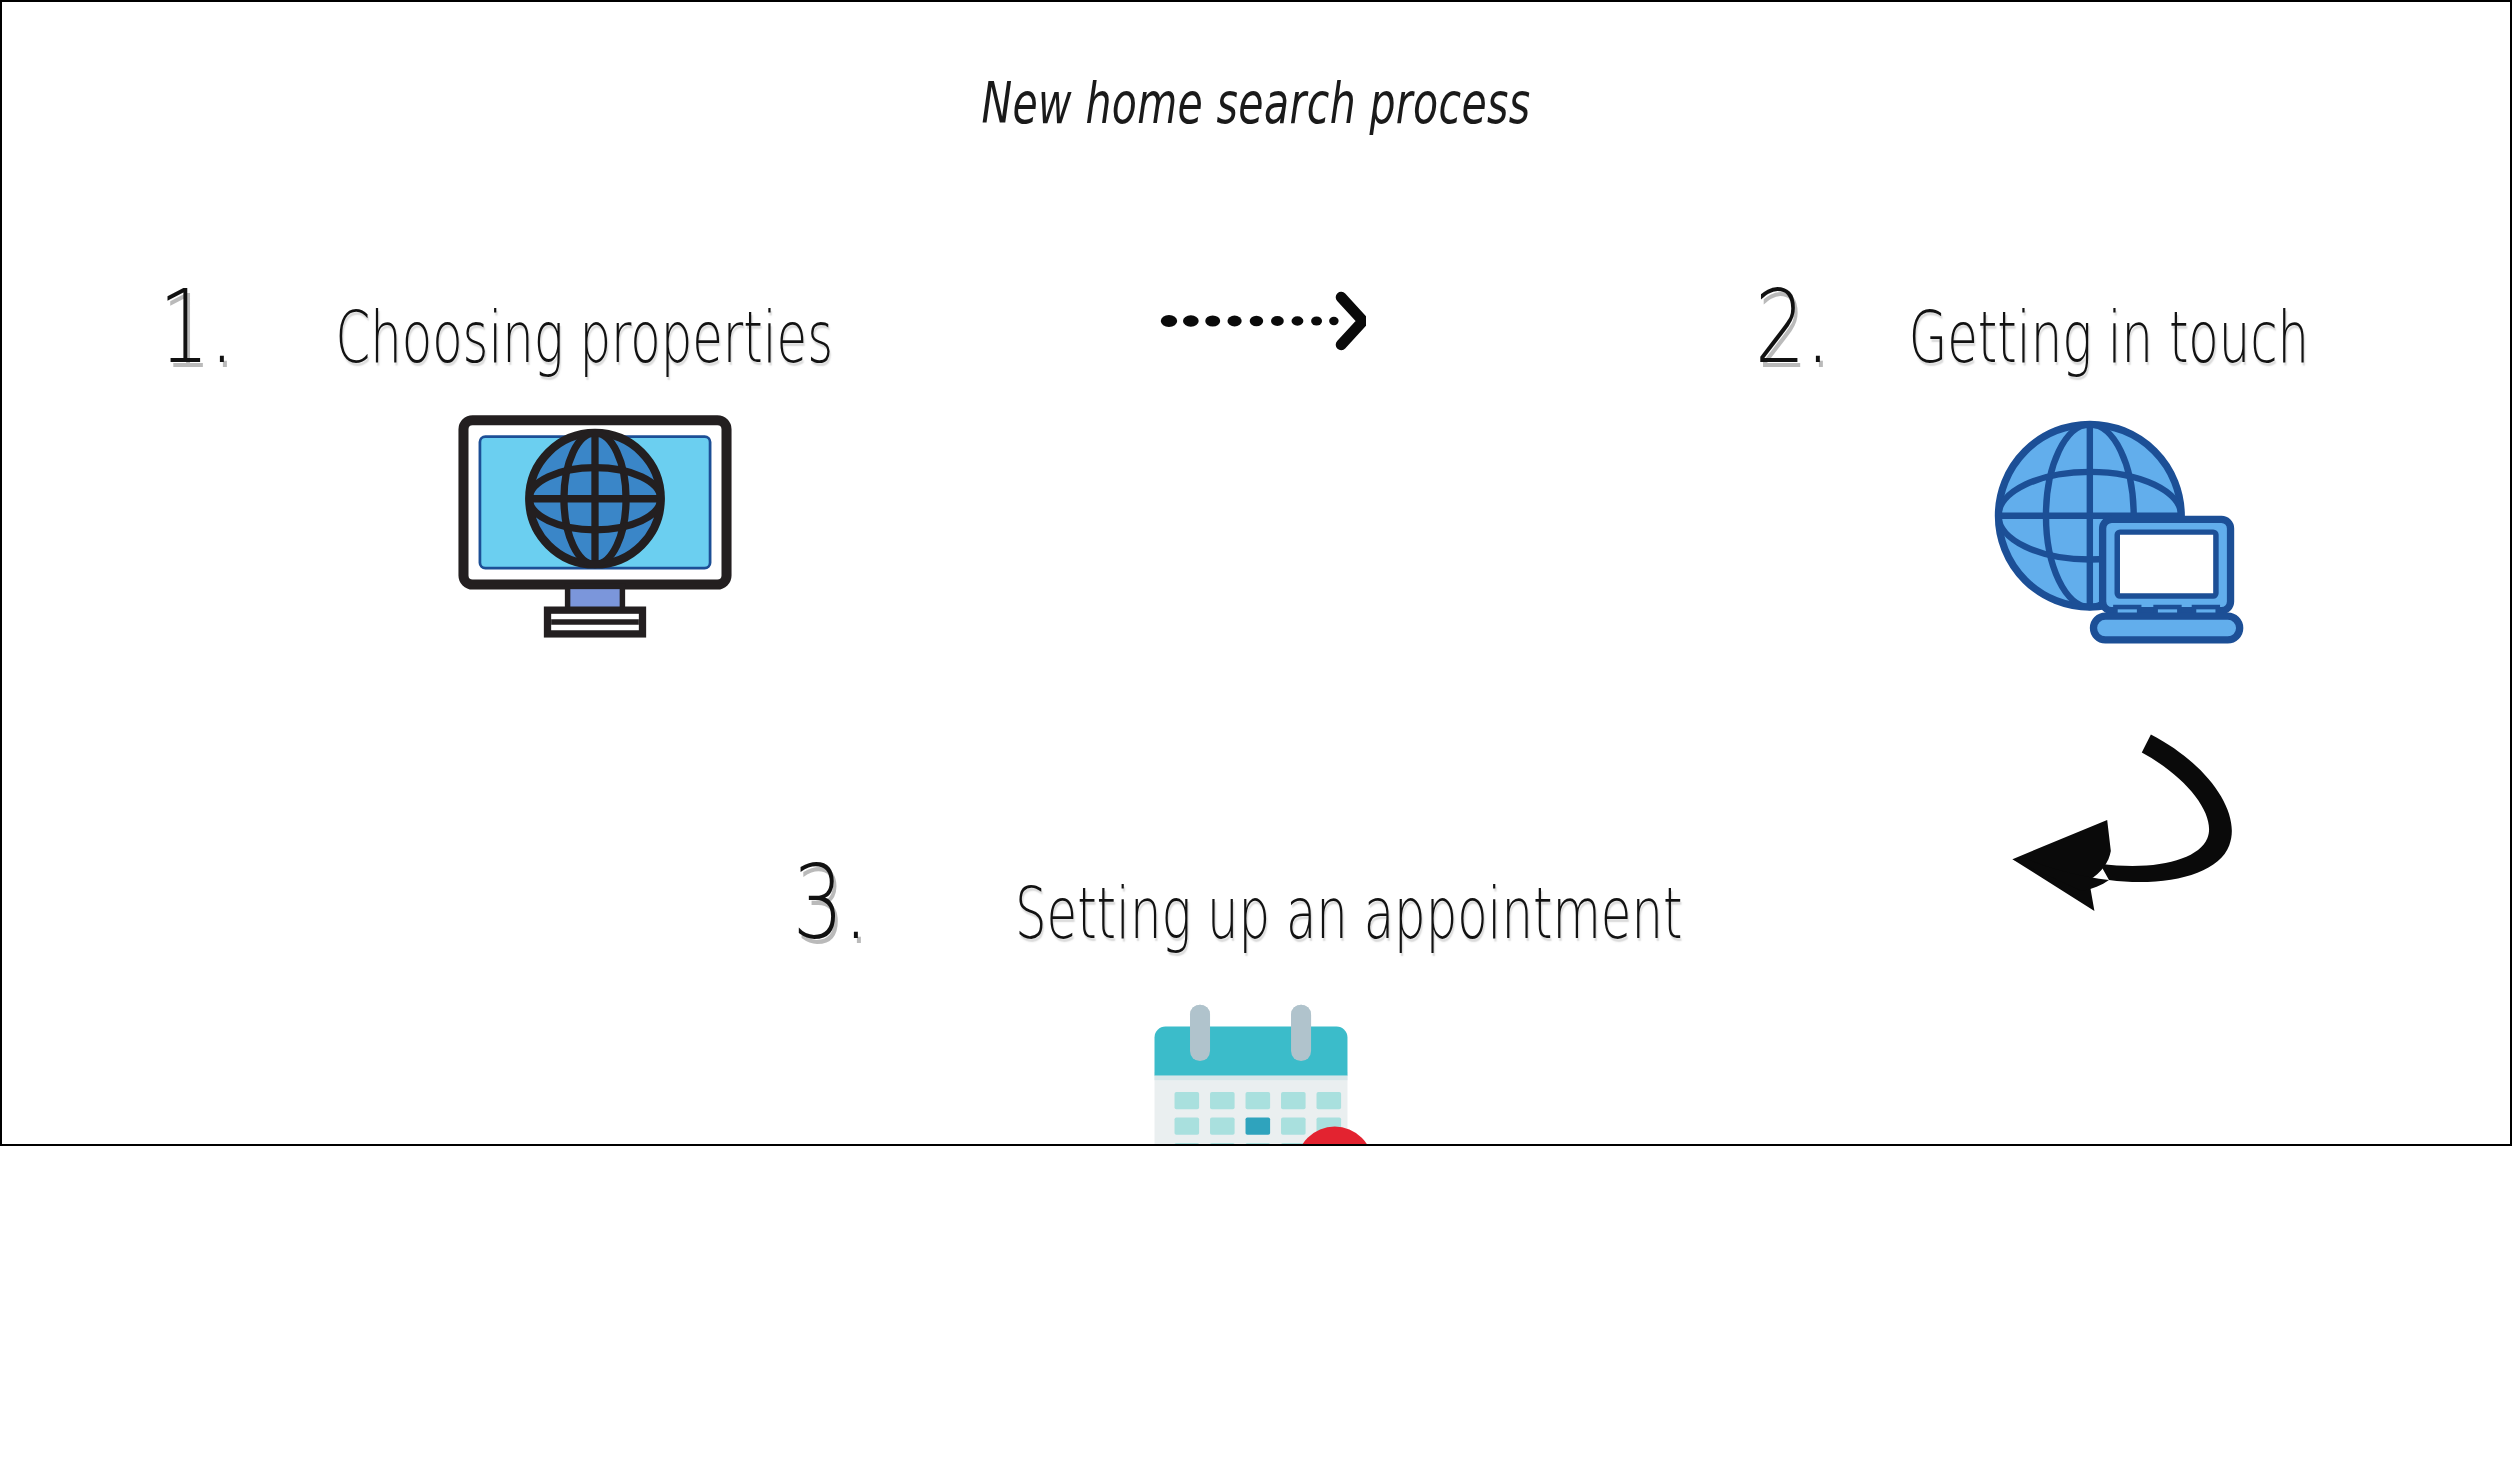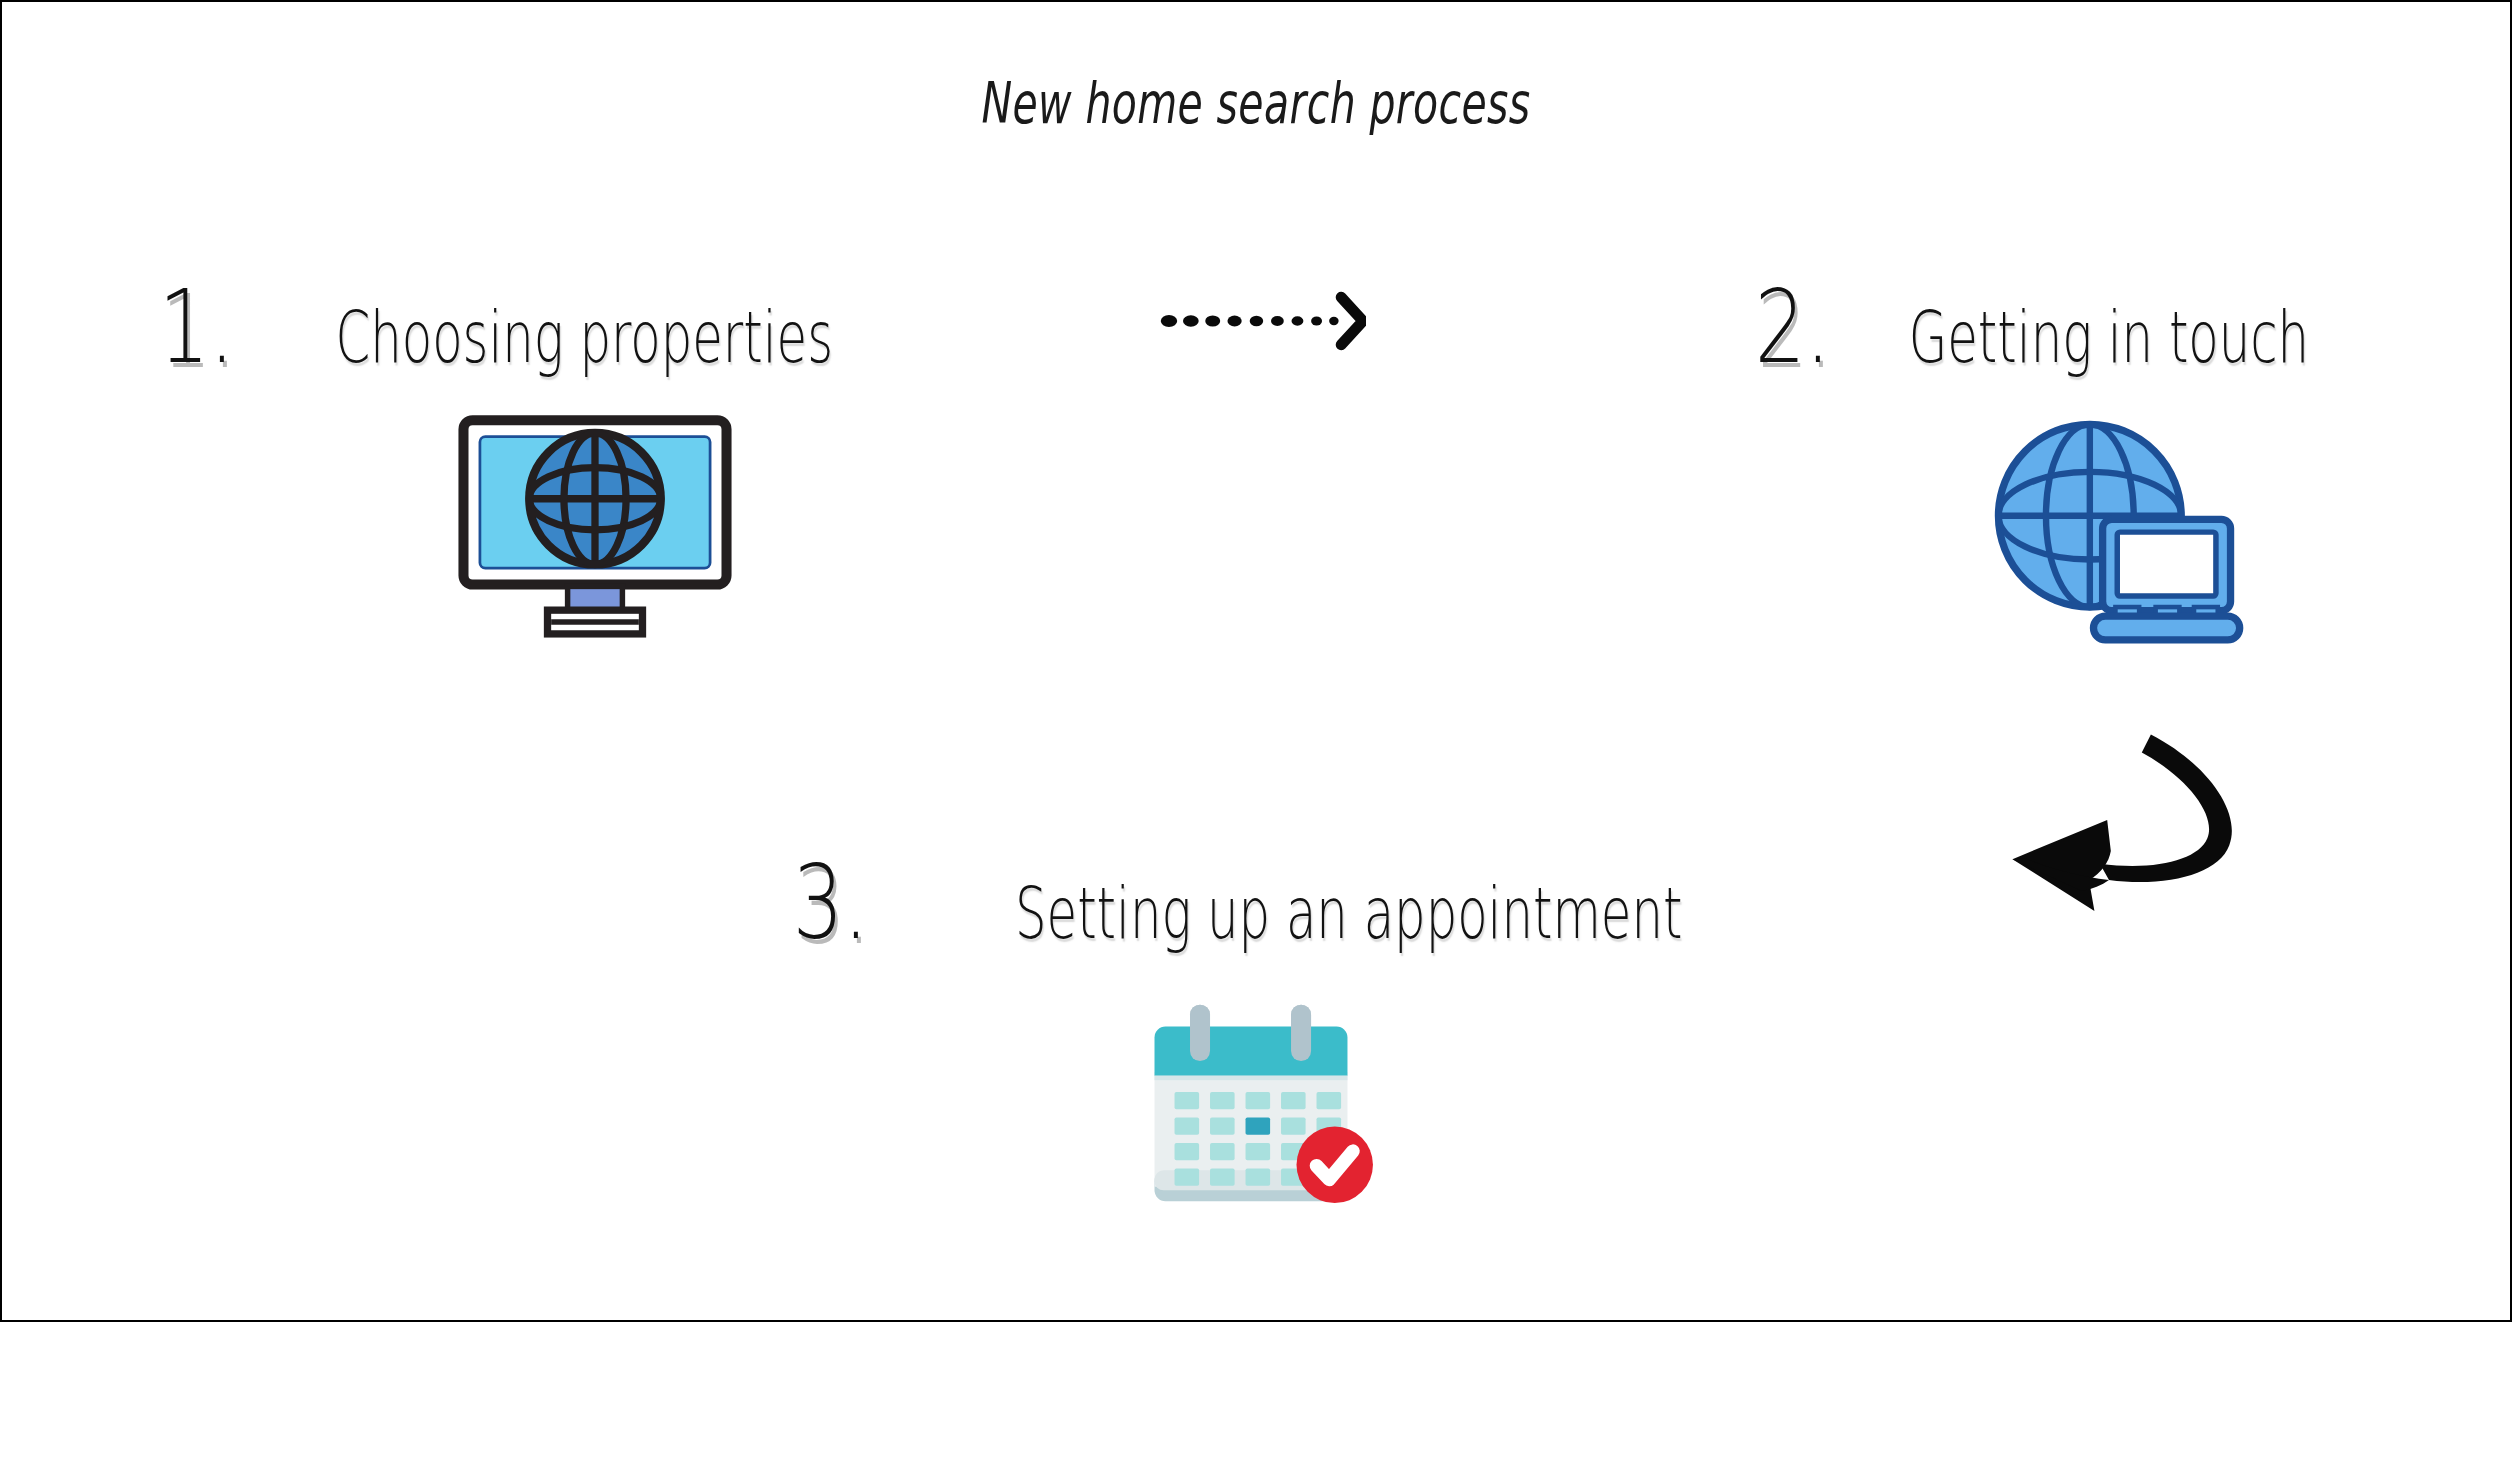--- a/index.html
+++ b/index.html
@@ -7,21 +7,21 @@
     padding: 0;
     background: #ffffff;
   }
   body {
     font-family: "Liberation Sans", sans-serif;
   }
 
   #slide {
     position: relative;
     width: 2512px;
-    height: 1322px;
+    height: 1146px;
     background: #ffffff;
     box-sizing: border-box;
     border: 2.7px solid #000000;
     overflow: hidden;
   }
 
   
   .slide-title {
     position: absolute;
     left: 0;

